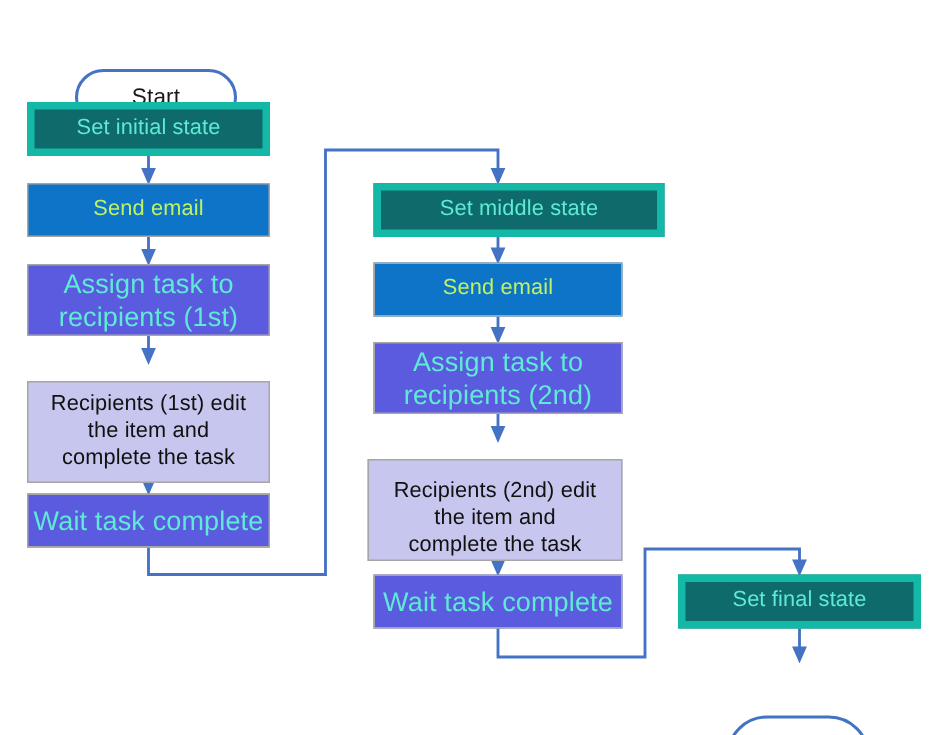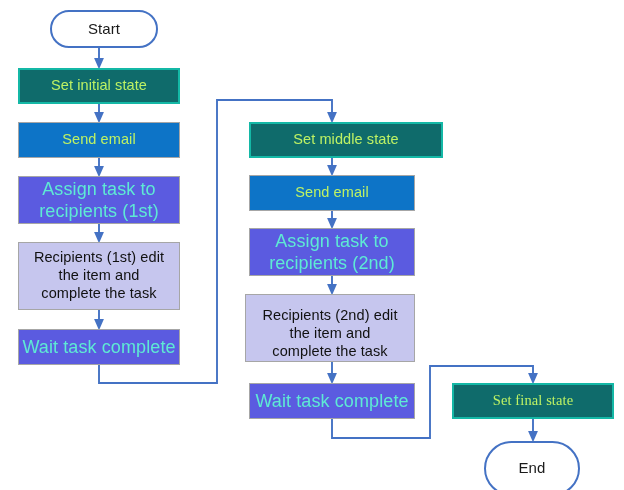--- a/index.html
+++ b/index.html
@@ -38,44 +38,46 @@
     line-height: 1.24;
     letter-spacing: 0.1px;
     white-space: pre-line;
   }
   .node-terminator {
     background: #ffffff;
     border: 2px solid #4472C4;
     border-radius: 999px;
     color: #1a1a1a;
     font-size: 15px;
+    margin-top: 36px;
   }
   .node-teal {
     background: #0F6B6B;
-    border: 2px solid #14b8a6;
-    color: #bef264;
+    border: 5px solid #14b8a6;
+    color: #5eead4;
     font-size: 14.5px;
   }
   .node-blue {
     background: #0D74C7;
     border: 1px solid #a6a6a6;
     color: #bef264;
     font-size: 14.5px;
   }
   .node-purple {
     background: #5B5BE0;
     border: 1px solid #a6a6a6;
     color: #5eead4;
     font-size: 18px;
   }
   .node-lavender {
     background: #C6C6EE;
     border: 1px solid #a6a6a6;
     color: #111111;
     font-size: 14.5px;
+    margin-top: 12px;
   }
   .corner-text {
     position: absolute;
     font-size: 5px;
     color: #8f8f8f;
     white-space: nowrap;
     overflow: hidden;
   }
 </style>
 </head>
@@ -116,19 +118,19 @@
 complete the task</span></div>
       <div class="node node-purple" style="left: 18px; top: 329px; width: 162px; height: 36px;"><span>Wait task complete</span></div>
       <div class="node node-teal" style="left: 249px; top: 122px; width: 194px; height: 36px;"><span>Set middle state</span></div>
       <div class="node node-blue" style="left: 249px; top: 175px; width: 166px; height: 36px;"><span>Send email</span></div>
       <div class="node node-purple" style="left: 249px; top: 228px; width: 166px; height: 48px;"><span>Assign task to
 recipients (2nd)</span></div>
       <div class="node node-lavender" style="left: 245px; top: 294px; width: 170px; height: 68px; align-items: flex-end;"><span>Recipients (2nd) edit
 the item and
 complete the task</span></div>
       <div class="node node-purple" style="left: 249px; top: 383px; width: 166px; height: 36px;"><span>Wait task complete</span></div>
-      <div class="node node-teal" style="left: 452px; top: 383px; width: 162px; height: 36px; font-family: Liberation Serif, serif;"><span>Set final state</span></div>
+      <div class="node node-teal" style="left: 452px; top: 383px; width: 162px; height: 36px;"><span>Set final state</span></div>
       <div class="node node-terminator" style="left: 484px; top: 441px; width: 96px; height: 55px;"><span>End</span></div>
     </div>
 
   <div class="corner-text" style="left:531px; top:-1px;"></div>
 
 </div>
 
 </body></html>

